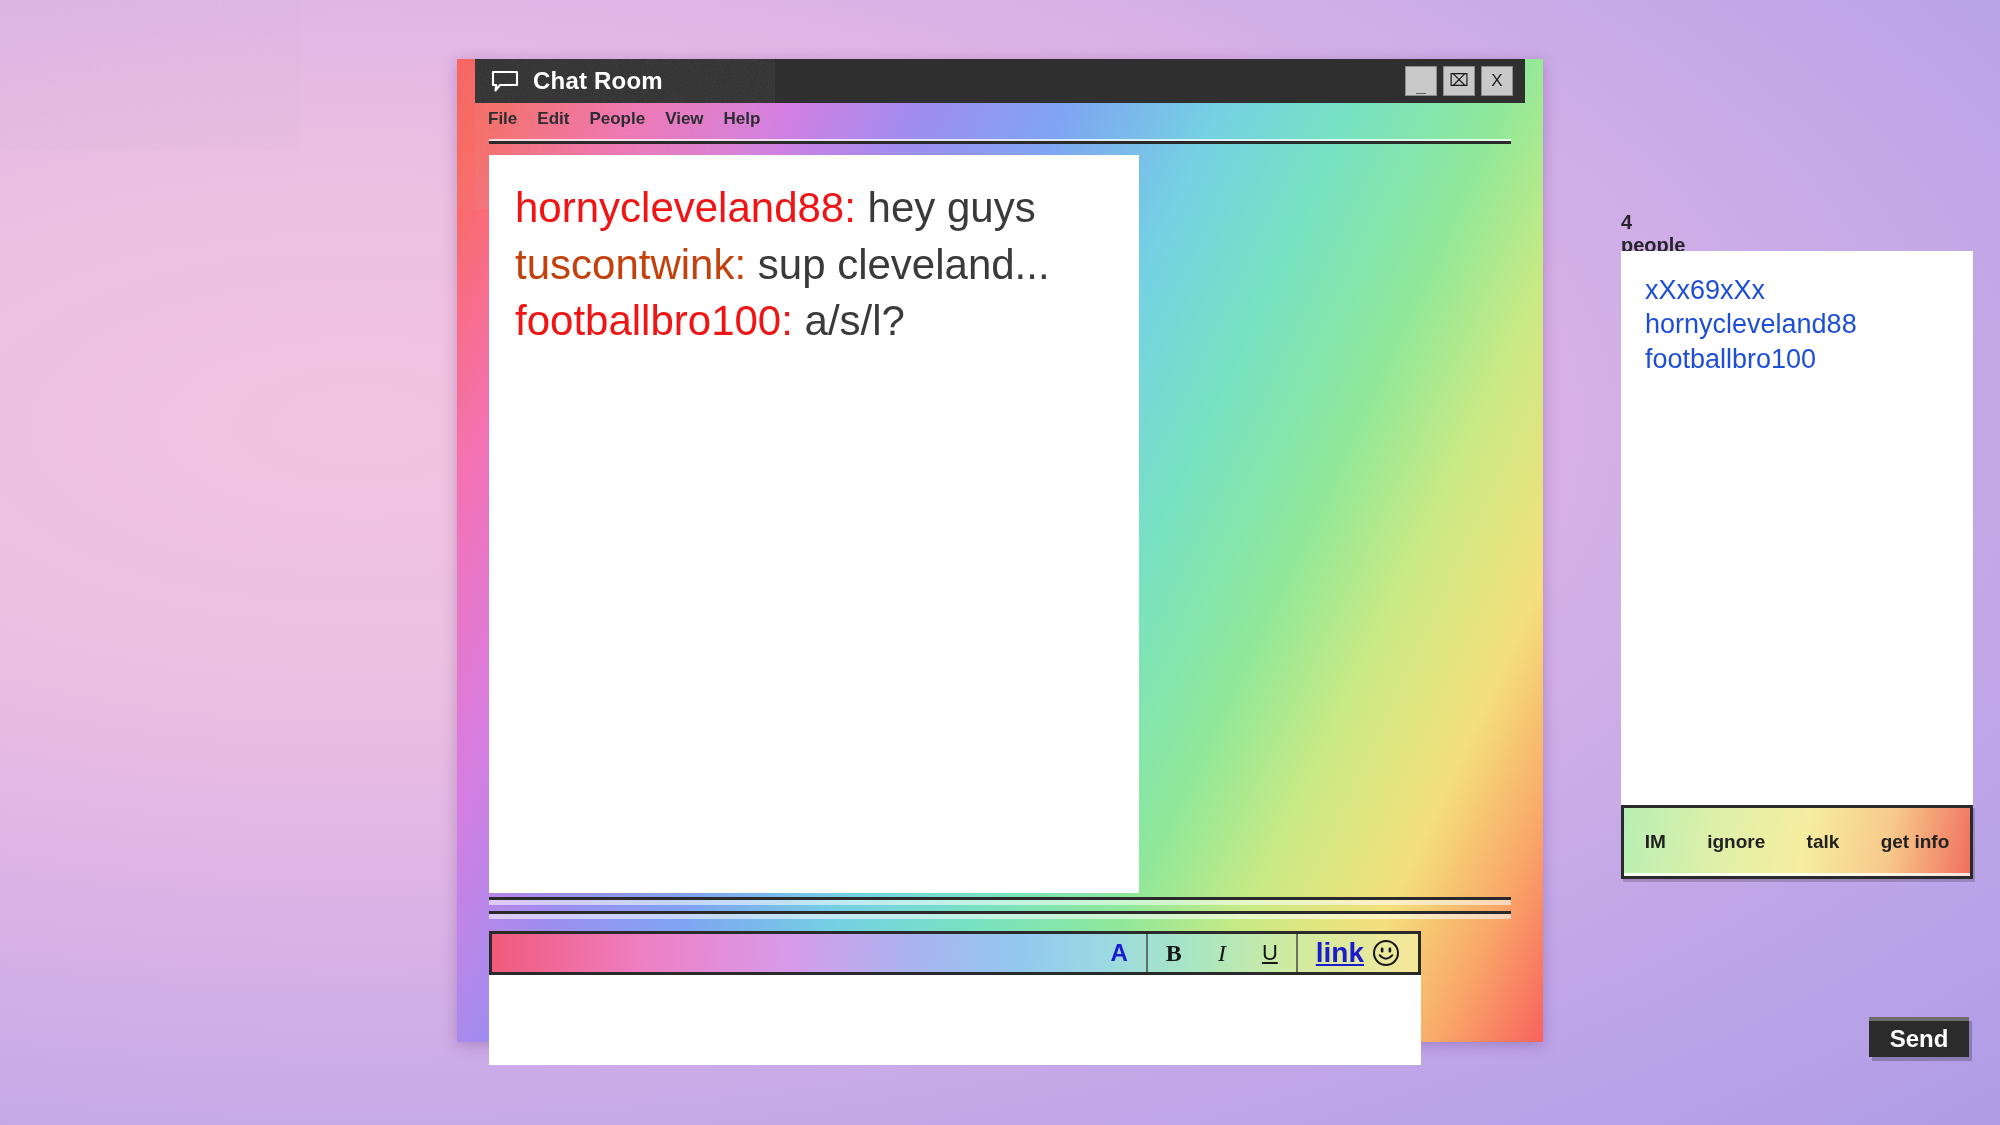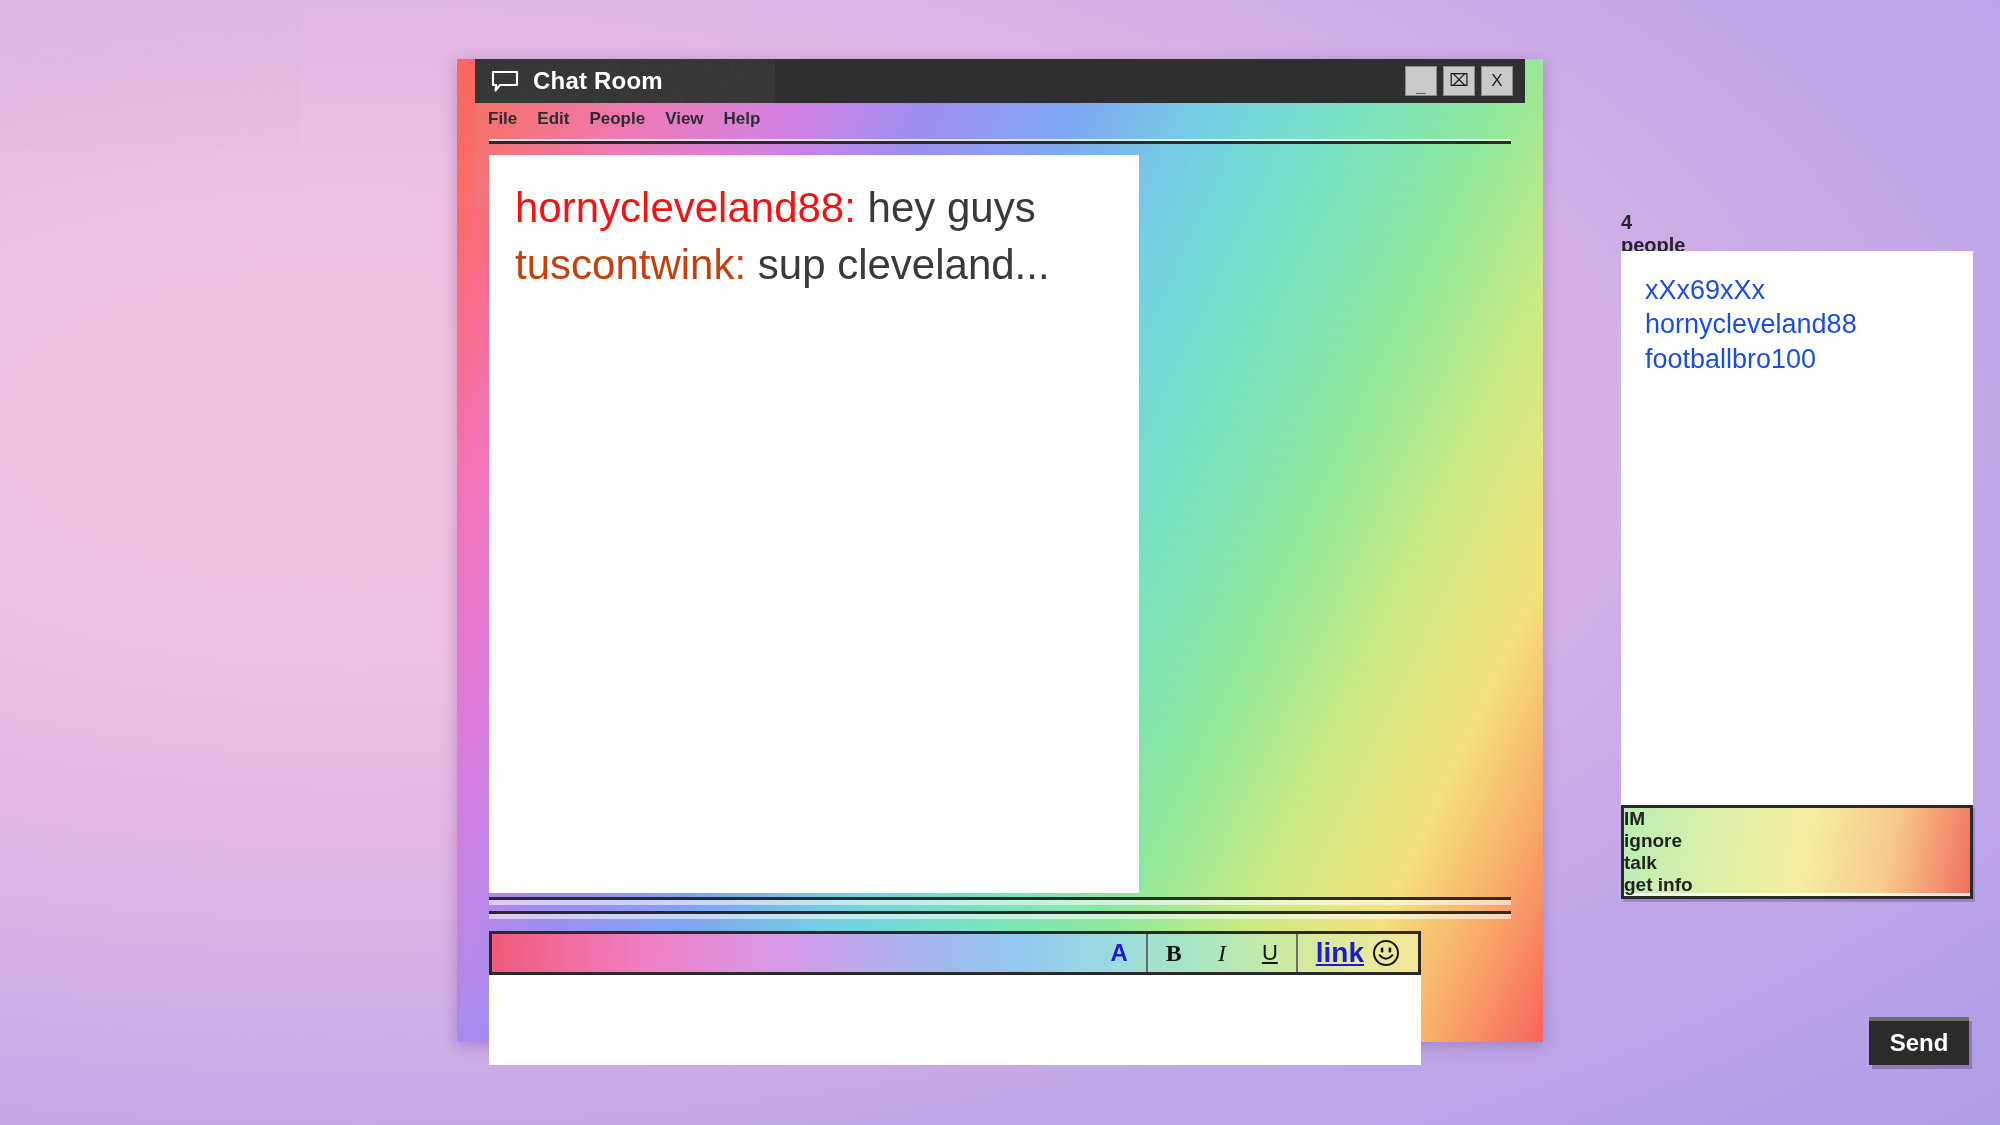--- a/index.html
+++ b/index.html
@@ -86,26 +86,25 @@
     position:absolute;left:1164px;top:152px;
     font-size:20px;font-weight:bold;color:#24242a;
   }
   #people-list{
     position:absolute;left:1164px;top:192px;width:352px;height:554px;
     background:#fff;padding:22px 24px;box-sizing:border-box;overflow:hidden;
   }
   .person{font-size:27px;line-height:1.27;color:#1d4ed8;cursor:pointer;}
 
   #people-actions{
-    position:absolute;left:1164px;top:746px;width:352px;height:94px;
+    position:absolute;left:1164px;top:746px;width:352px;height:74px;
     border:3px solid #2a2a2a;box-sizing:border-box;
     background:linear-gradient(100deg,#b8efb4 0%,#dff0a8 28%,#f6eda0 52%,#f7c98a 76%,#f0705f 100%);
-    display:flex;justify-content:space-around;
+    display:flex;align-items:center;justify-content:space-around;
     box-shadow:inset 0 -3px 0 rgba(255,255,255,.8), 2px 3px 0 rgba(0,0,0,.18);
-    flex-direction:column;
   }
   .act{font-size:19px;font-weight:bold;color:#222;cursor:pointer;}
 
   
   #divider{position:absolute;left:32px;top:838px;width:1022px;height:30px;}
   #divider .d1{position:absolute;left:0;top:0px;width:100%;height:3px;background:#2a2a2a;}
   #divider .d1h{position:absolute;left:0;top:3px;width:100%;height:5px;background:rgba(255,255,255,.55);}
   #divider .d2{position:absolute;left:0;top:14px;width:100%;height:3px;background:#2a2a2a;}
   #divider .d2h{position:absolute;left:0;top:17px;width:100%;height:5px;background:rgba(255,255,255,.55);}
 
@@ -133,21 +132,21 @@
   #smiley{width:28px;height:28px;margin-right:12px;cursor:pointer;}
 
   
   #composer{
     position:absolute;left:32px;top:916px;width:932px;height:90px;
     background:#fff;border:none;outline:none;
     font-size:24px;color:#333;padding:10px 14px;box-sizing:border-box;
     font-family:"Liberation Sans",sans-serif;
   }
   #send-btn{
-    position:absolute;left:1412px;top:958px;width:100px;height:48px;
+    position:absolute;left:1412px;top:958px;width:100px;height:40px;
     background:#2b2b2b;color:#fff;font-size:24px;font-weight:bold;
     display:flex;align-items:center;justify-content:center;cursor:pointer;
     border-top:4px solid #6d6d6d;box-sizing:border-box;
     box-shadow:3px 4px 0 rgba(0,0,0,.22);
     text-align:center;
   }
 </style>
 </head>
 <body>
 
@@ -205,20 +204,24 @@
 
     <div id="chat-panel">
       <p class="msg">
         <span class="nick red">hornycleveland88:</span>
         <span class="body">hey guys</span>
       </p>
       <p class="msg">
         <span class="nick blue">tuscontwink:</span>
         <span class="body">sup cleveland...</span>
       </p>
+      <p class="msg">
+        <span class="nick red">footballbro100:</span>
+        <span class="body">a/s/l?</span>
+      </p>
     </div>
 
     <div id="people-head">4 people here</div>
 
     <div id="people-list">
       <div class="person">xXx69xXx</div>
       <div class="person">hornycleveland88</div>
       <div class="person">footballbro100</div>
     </div>
 

